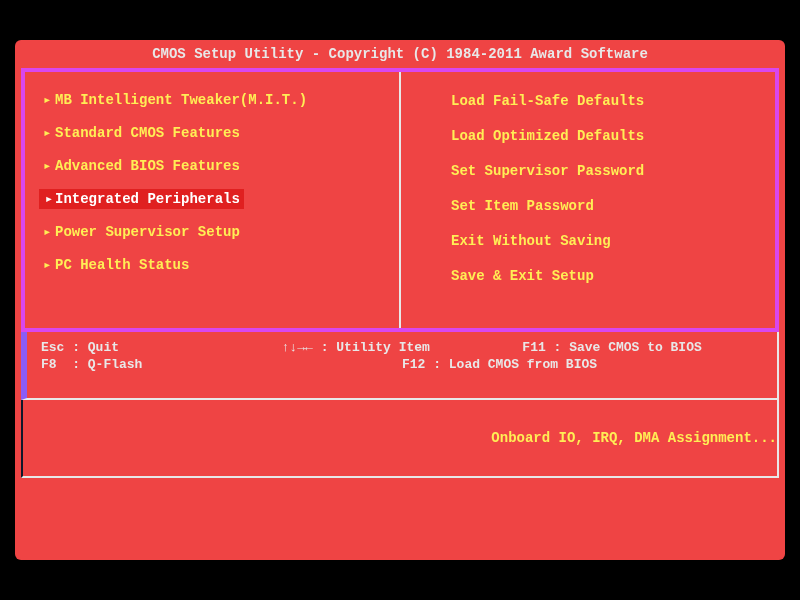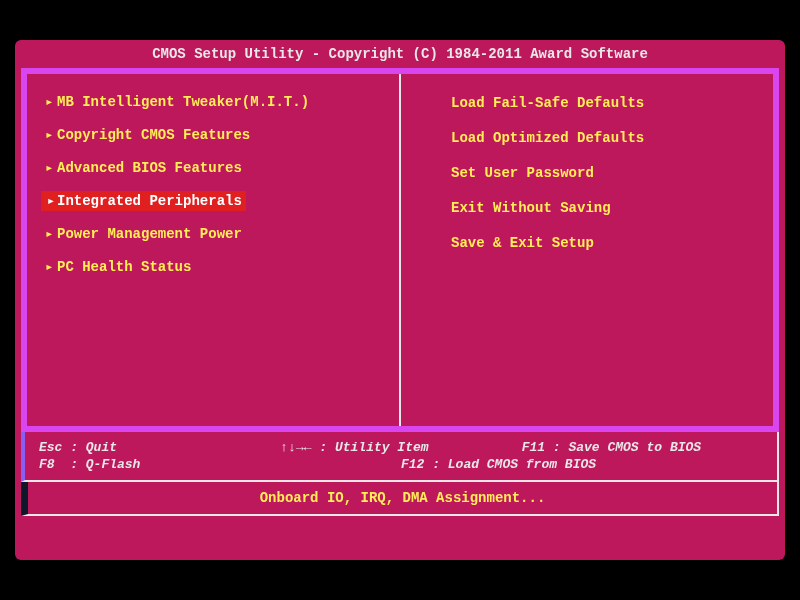--- a/index.html
+++ b/index.html
@@ -12,34 +12,34 @@
     width: 800px;
     height: 600px;
     overflow: hidden;
     display: flex;
     align-items: center;
     justify-content: center;
   }
   .screen {
     width: 770px;
     height: 520px;
-    background: #be185d;
+    background: #ef4444;
     position: relative;
     padding: 2px 6px;
     border-radius: 6px;
   }
   .title {
     color: #e8e8e8;
     text-align: center;
     padding: 4px 0 6px;
     font-size: 14px;
   }
   .main-box {
-    border: 6px solid #d946ef;
-    height: 364px;
+    border: 4px solid #d946ef;
+    height: 264px;
     display: flex;
   }
   .col {
     flex: 1;
     padding: 18px 14px;
   }
   .col-left { border-right: 2px solid #e8e8e8; }
   .menu-item {
     padding: 3px 4px;
     margin-bottom: 13px;
@@ -50,79 +50,79 @@
     background: #e02020;
     color: #fff;
     display: inline-block;
     text-align: center;
   }
   .arrow {
     display: inline-block;
     width: 12px;
   }
   .help-box {
-    border-left: 4px solid #8b5cf6;
+    border-left: 6px solid #8b5cf6;
     border-right: 2px solid #e8e8e8;
     border-bottom: 2px solid #e8e8e8;
-    padding: 8px 14px 6px;
+    padding: 8px 14px 24px;
     color: #e8e8e8;
     font-size: 13px;
-    font-style: italic;
   }
   .help-row {
     display: flex;
     justify-content: space-between;
     white-space: pre;
     margin-bottom: 2px;
   }
   .help-cell { flex: 1; }
   .desc-box {
-    border-left: 7px solid #0f172a;
+    border-left: 2px solid #0f172a;
     border-right: 2px solid #e8e8e8;
     border-bottom: 2px solid #e8e8e8;
-    text-align: center;
-    padding: 8px 0;
+    text-align: right;
+    padding: 30px 0;
     color: #ffee55;
     font-size: 14px;
   }
   .right-pad .menu-item { padding-left: 36px; }
   .row-wrap { line-height: 1; }
 </style>
 </head>
 <body>
 
 <div class="screen">
 
   <div class="title">CMOS Setup Utility - Copyright (C) 1984-2011 Award Software</div>
 
   <div class="main-box">
     <div class="col col-left">
       <div class="row-wrap">
         <div class="menu-item"><span class="arrow">▸</span><span>MB Intelligent Tweaker(M.I.T.)</span></div>
       </div>
       <div class="row-wrap">
-        <div class="menu-item"><span class="arrow">▸</span><span>Copyright CMOS Features</span></div>
+        <div class="menu-item"><span class="arrow">▸</span><span>Standard CMOS Features</span></div>
       </div>
       <div class="row-wrap">
         <div class="menu-item"><span class="arrow">▸</span><span>Advanced BIOS Features</span></div>
       </div>
       <div class="row-wrap">
         <div class="menu-item selected"><span class="arrow">▸</span><span>Integrated Peripherals</span></div>
       </div>
       <div class="row-wrap">
-        <div class="menu-item"><span class="arrow">▸</span><span>Power Management Power</span></div>
+        <div class="menu-item"><span class="arrow">▸</span><span>Power Supervisor Setup</span></div>
       </div>
       <div class="row-wrap">
         <div class="menu-item"><span class="arrow">▸</span><span>PC Health Status</span></div>
       </div>
     </div>
     <div class="col right-pad">
       <div class="menu-item">Load Fail-Safe Defaults</div>
       <div class="menu-item">Load Optimized Defaults</div>
-      <div class="menu-item">Set User Password</div>
+      <div class="menu-item">Set Supervisor Password</div>
+      <div class="menu-item">Set Item Password</div>
       <div class="menu-item">Exit Without Saving</div>
       <div class="menu-item">Save &amp; Exit Setup</div>
     </div>
   </div>
 
   <div class="help-box">
     <div class="help-row">
       <span class="help-cell">Esc : Quit</span>
       <span class="help-cell">↑↓→← : Utility Item</span>
       <span class="help-cell">F11 : Save CMOS to BIOS</span>

